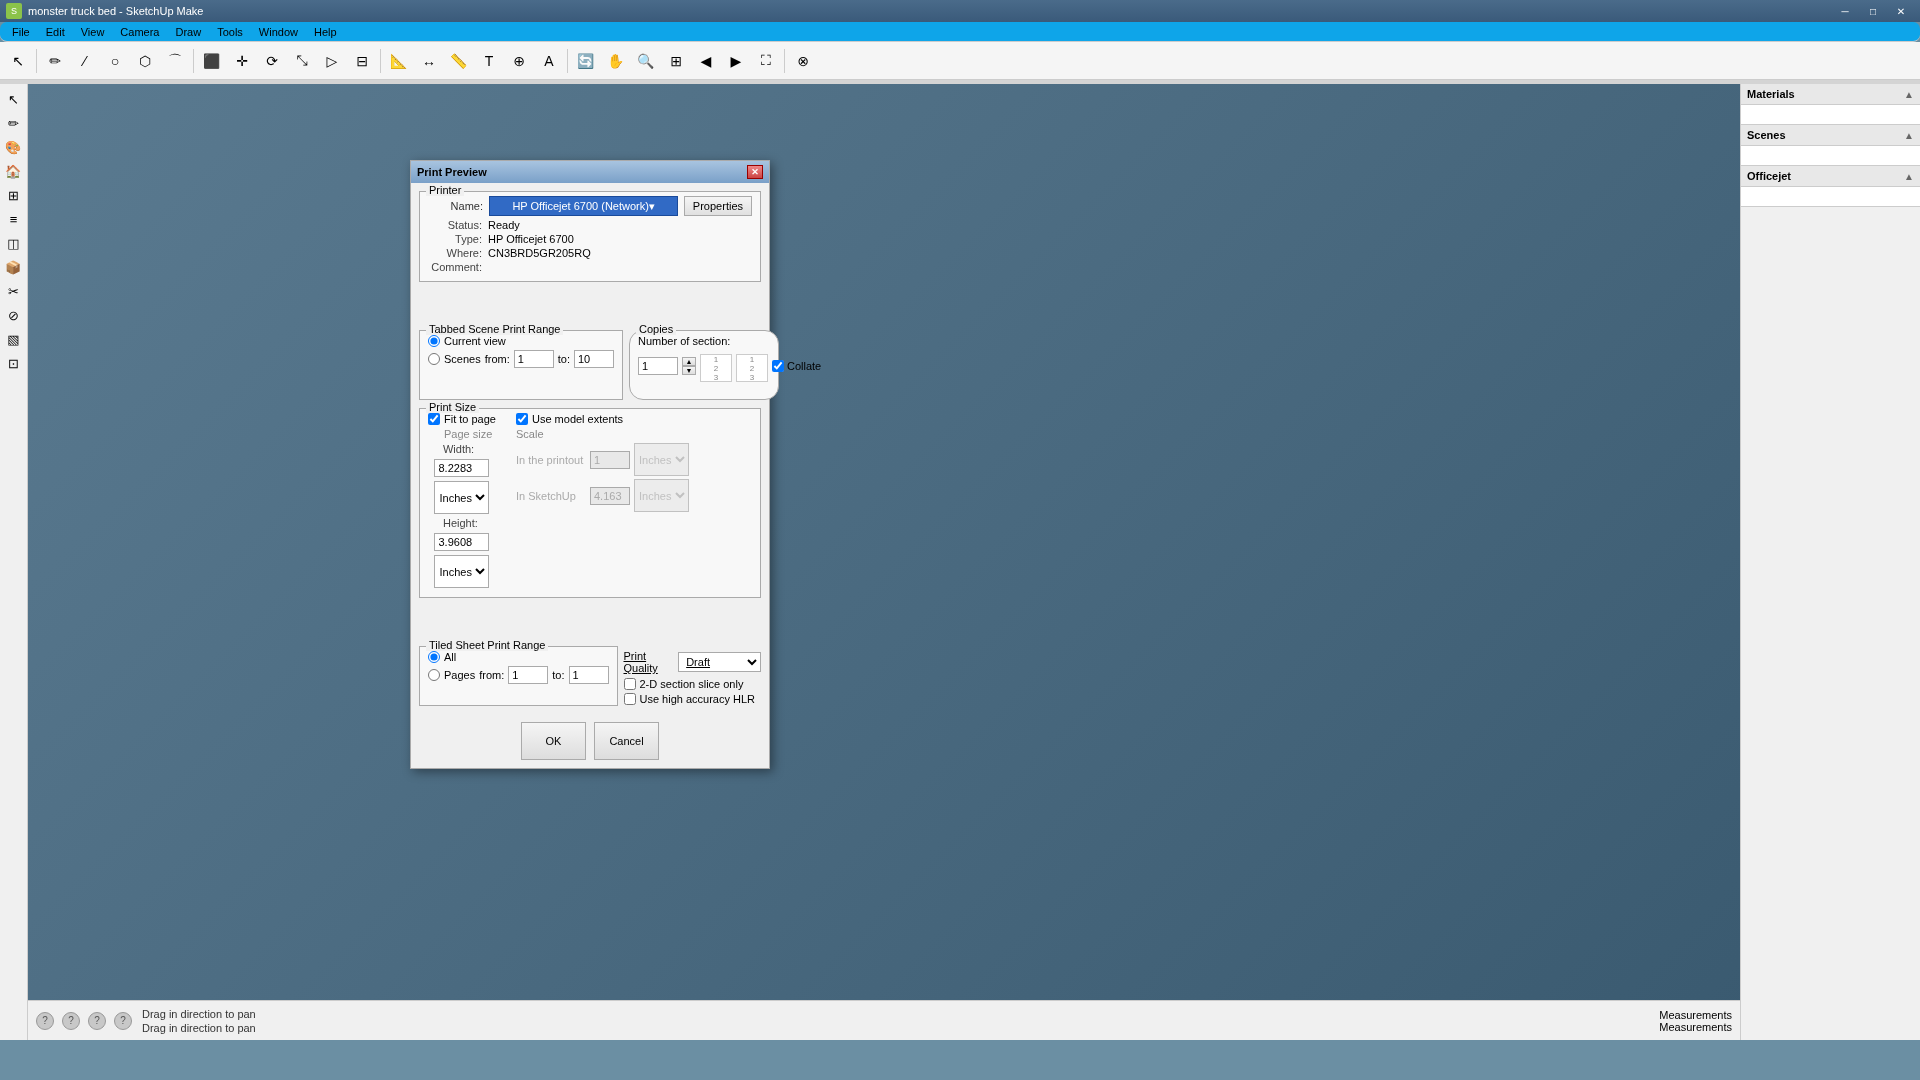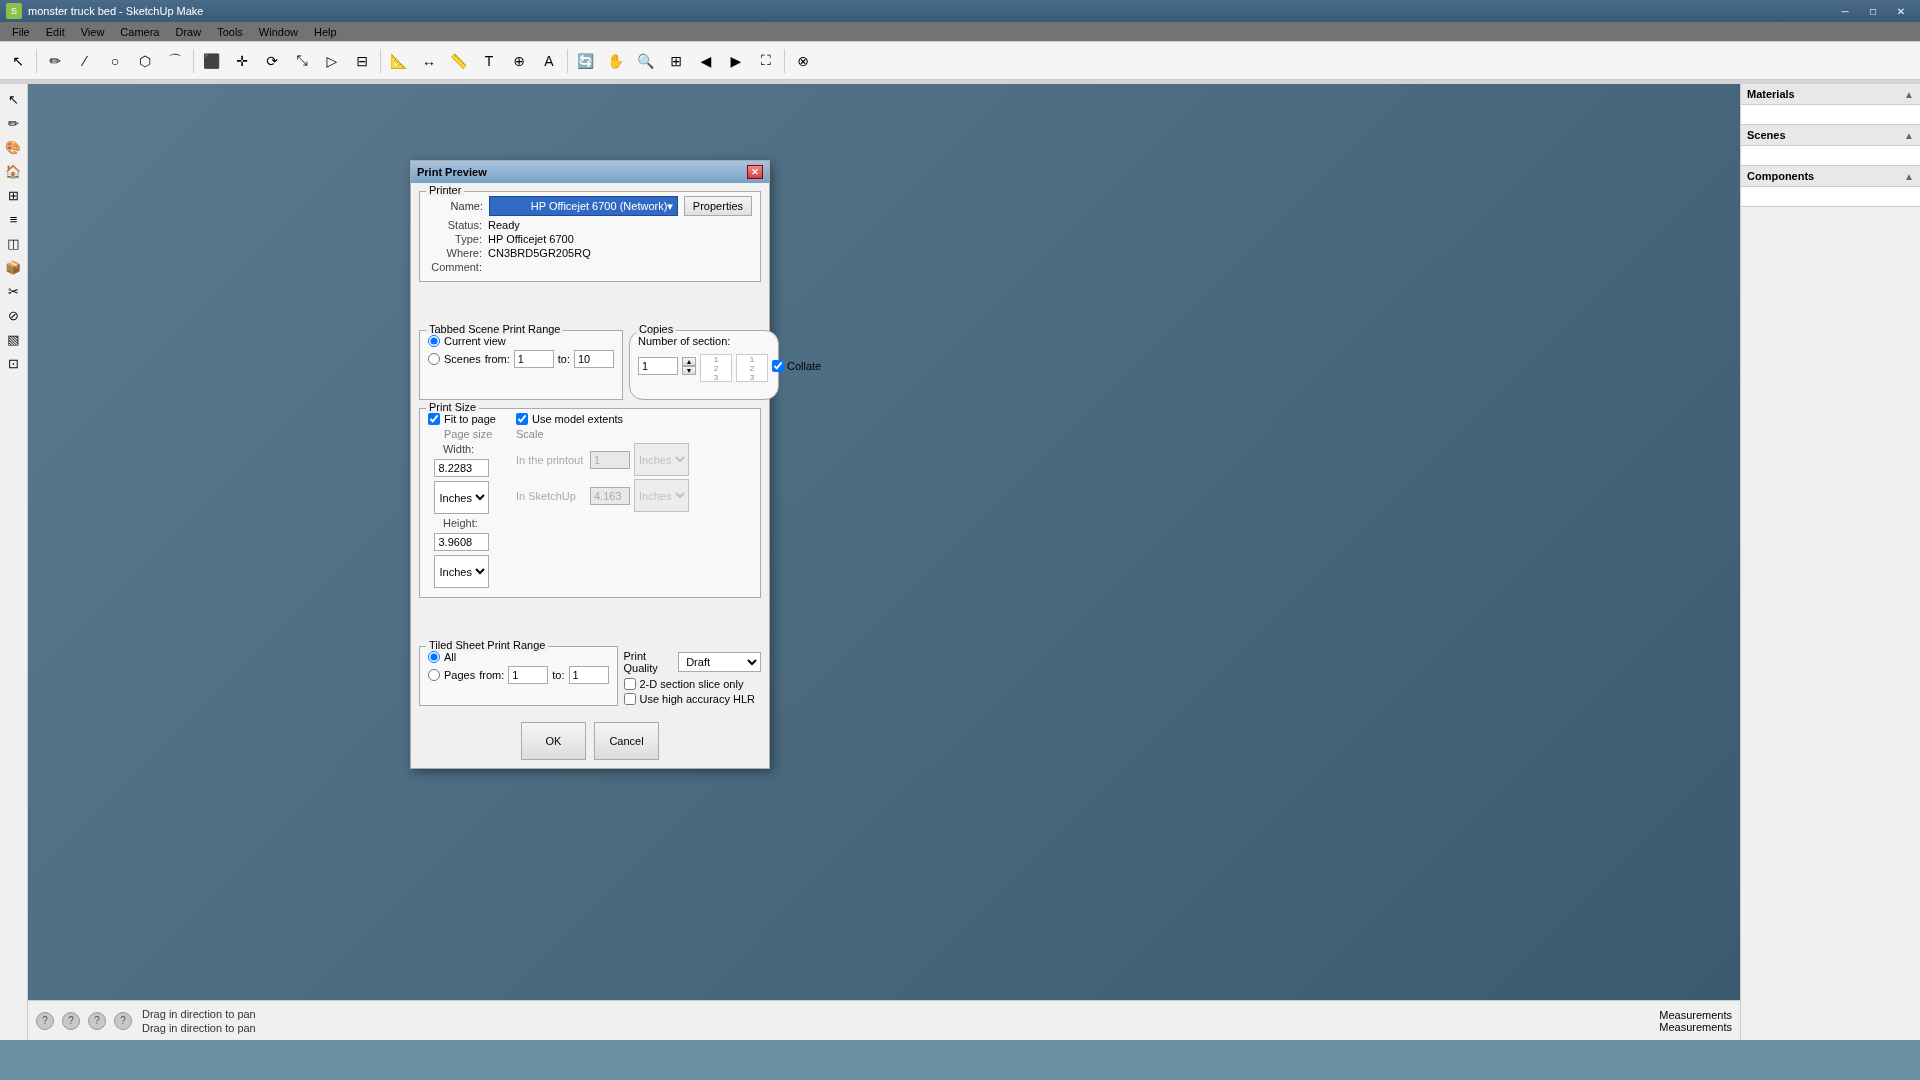--- a/index.html
+++ b/index.html
@@ -53,25 +53,26 @@
       justify-content: center;
       cursor: pointer;
       font-size: 10px;
       color: white;
     }
 
     
     .menu-bar {
       width: 100%;
       height: 20px;
-      background: #737373;
+      background: #0ea5e9;
       display: flex;
       align-items: center;
       padding: 0 4px;
       border-bottom: 1px solid #ccc;
+      border-radius: 7px;
     }
     .menu-item {
       padding: 2px 8px;
       cursor: pointer;
       font-size: 11px;
       color: #000;
     }
 
     
     .toolbar {
@@ -309,21 +310,21 @@
     .printer-select {
       flex: 1;
       height: 20px;
       font-size: 11px;
       background: #316ac5;
       color: white;
       border: 1px solid #1a4a9a;
       padding: 1px 4px;
       display: flex;
       align-items: center;
-      justify-content: flex-end;
+      justify-content: center;
     }
     .printer-props-btn {
       height: 20px;
       padding: 0 8px;
       font-size: 11px;
       background: linear-gradient(to bottom, #f5f5f5, #e0e0e0);
       border: 1px solid #aaa;
       cursor: pointer;
     }
     .printer-info-row {
@@ -453,20 +454,21 @@
       width: 70px;
       color: #444;
     }
 
     
     .quality-row {
       display: flex;
       align-items: center;
       margin-bottom: 4px;
       font-size: 11px;
+      text-decoration: underline;
     }
     .quality-select {
       width: 90px;
       height: 20px;
       font-size: 11px;
       border: 1px solid #aaa;
       background: white;
       padding: 1px 3px;
     }
 
@@ -603,21 +605,21 @@
     <span class="right-panel-item-title">Materials</span>
     <span class="right-panel-expand">▲</span>
   </div>
   <div class="right-panel-content"></div>
   <div class="right-panel-item">
     <span class="right-panel-item-title">Scenes</span>
     <span class="right-panel-expand">▲</span>
   </div>
   <div class="right-panel-content"></div>
   <div class="right-panel-item">
-    <span class="right-panel-item-title">Components</span>
+    <span class="right-panel-item-title">Officejet</span>
     <span class="right-panel-expand">▲</span>
   </div>
   <div class="right-panel-content"></div>
 </div>
 
 <div class="bottom-status">
   <div class="status-icons">
     <div class="status-circle">?</div>
     <div class="status-circle">?</div>
     <div class="status-circle">?</div>

